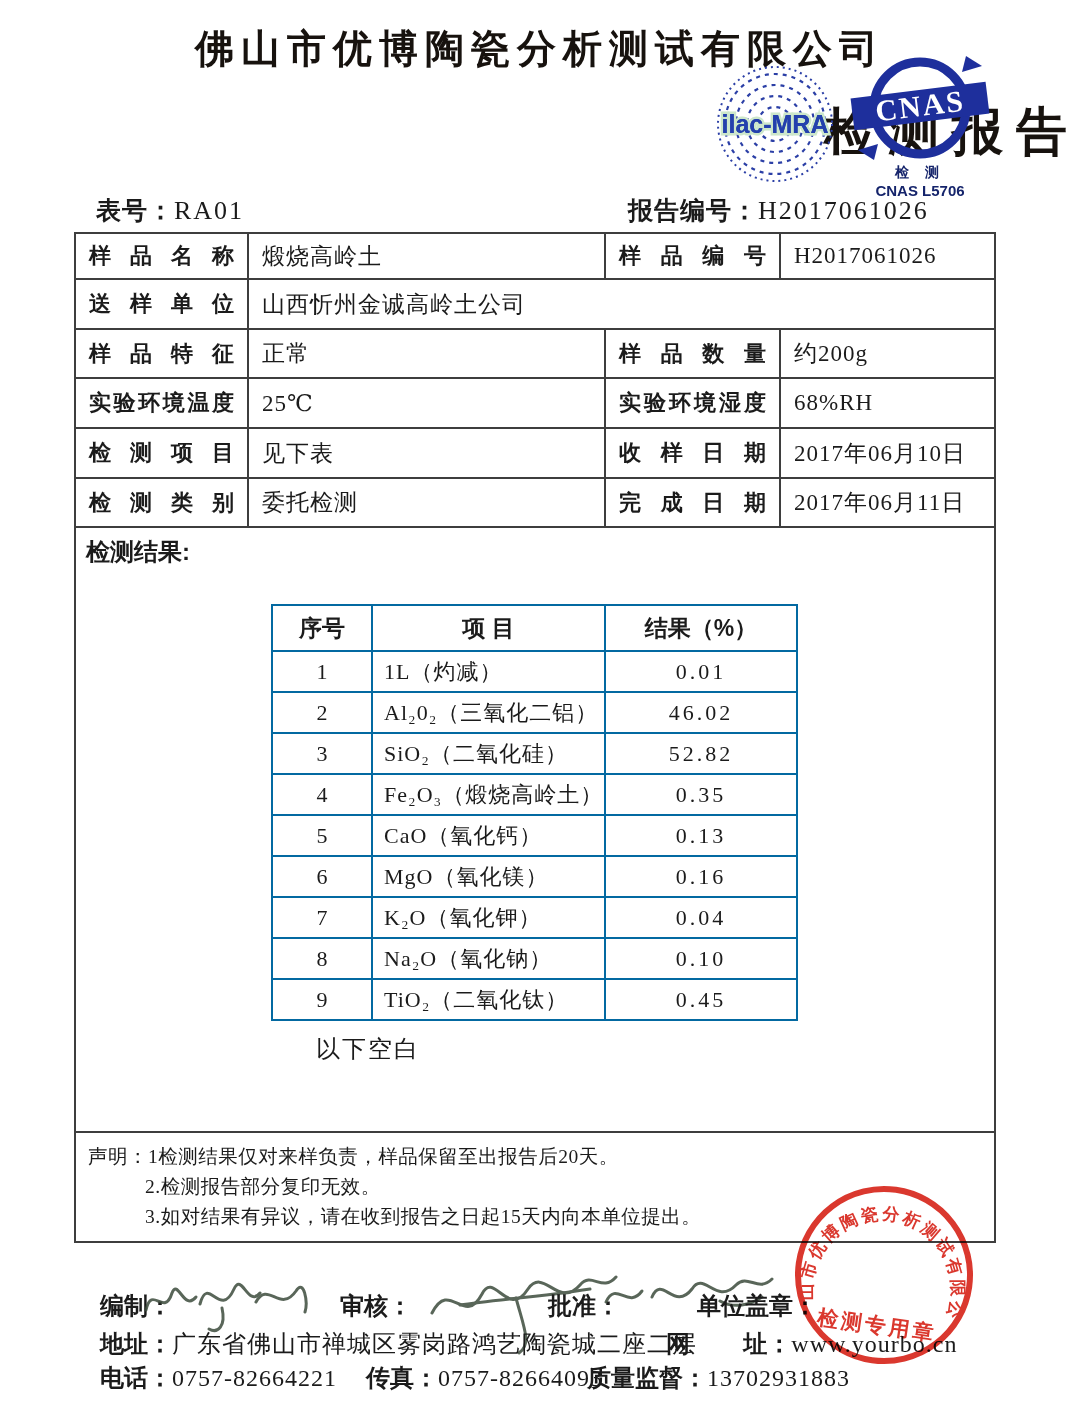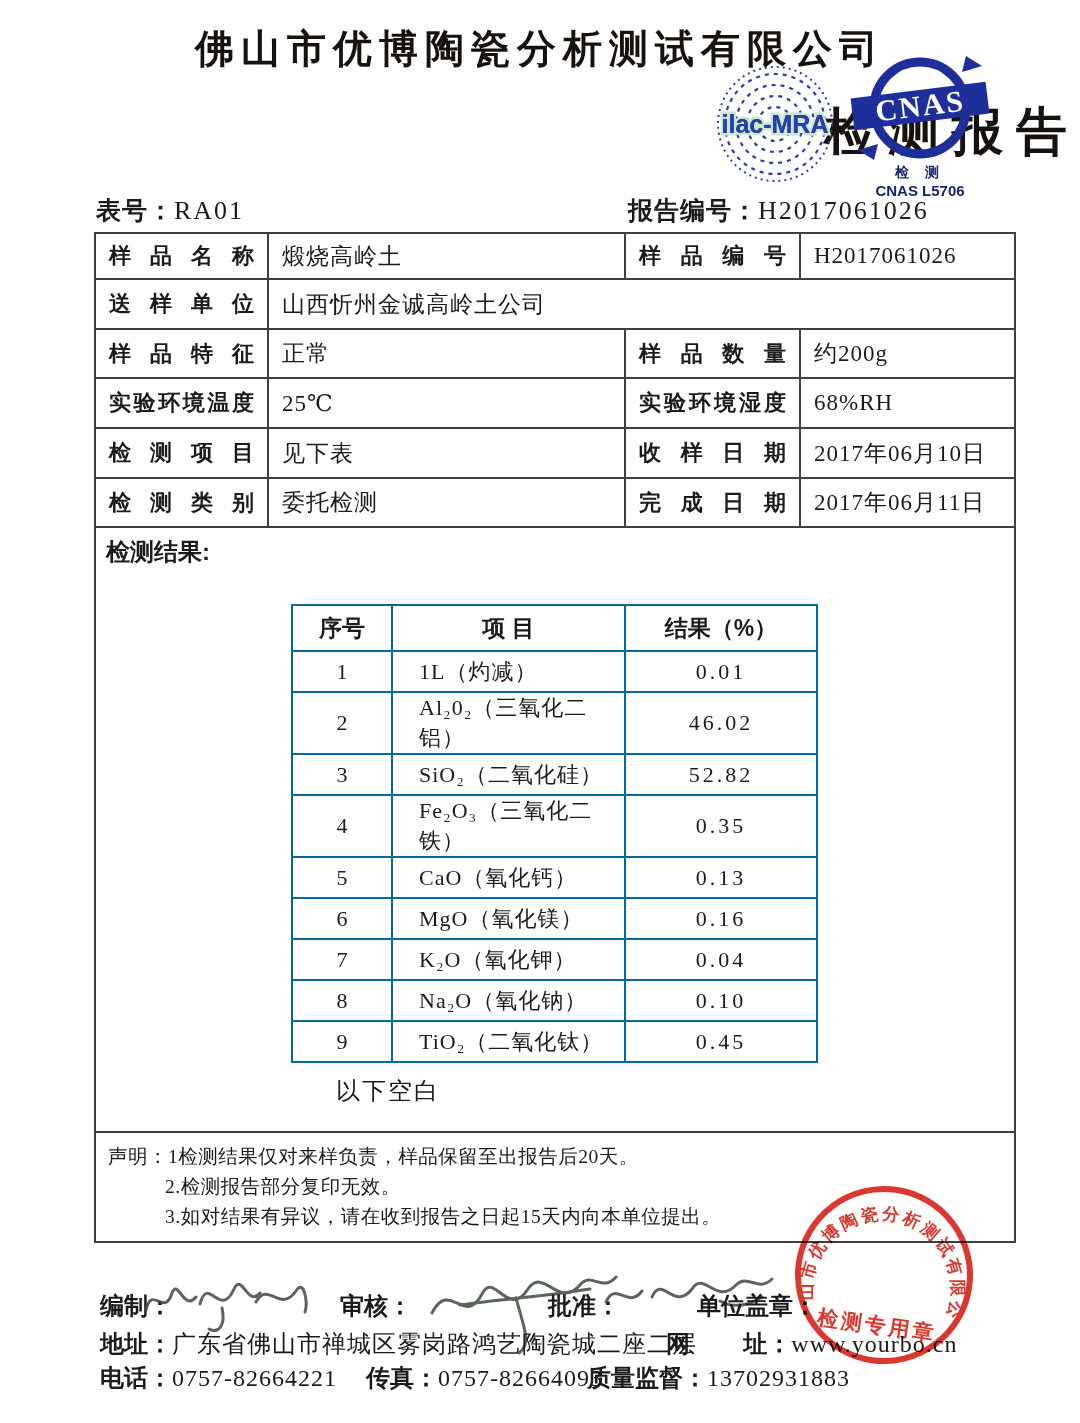--- a/index.html
+++ b/index.html
@@ -25,37 +25,37 @@
   .logo-ilac { position:absolute; left:712px; top:60px; }
   .logo-cnas { position:absolute; left:850px; top:50px; }
 
   .formno-row { position:absolute; top:194px; left:0; width:100%; font-size:26px; }
   .formno-left { position:absolute; left:96px; top:0; }
   .formno-right { position:absolute; left:628px; top:0; }
   .lblsp { font-size:25px; letter-spacing:1px; }
   .valsp { font-size:26px; letter-spacing:2px; }
 
   table.main {
-    position:absolute; left:94px; top:232px; width:920px;
+    position:absolute; left:74px; top:232px; width:920px;
     border-collapse:collapse; table-layout:fixed;
   }
   table.main td { border:2px solid #3e3e3e; overflow:hidden; }
   td.lbl { font-family:"Liberation Sans","DejaVu Sans",sans-serif; font-weight:bold; font-size:22px; }
   td.lbl .spread { padding:0 13px; text-align:justify; text-align-last:justify; }
   td.val { font-size:23px; padding-left:13px; letter-spacing:1px; }
   td.rescell { vertical-align:top; }
 
   .res-label { padding:8px 0 0 10px; font-family:"Liberation Sans","DejaVu Sans",sans-serif; font-weight:bold; font-size:24px; }
 
   table.inner {
     margin:36px 0 0 195px; width:525px; border-collapse:collapse; table-layout:fixed;
   }
   table.inner td { border:2px solid #0369a1; text-align:center; font-size:22px; }
   table.inner td.h { font-family:"Liberation Sans","DejaVu Sans",sans-serif; font-weight:bold; font-size:23px; }
-  table.inner td.item { text-align:left; padding-left:26px; letter-spacing:1px; }
+  table.inner td.item { text-align:left; padding-left:11px; letter-spacing:1px; }
   table.inner td.num { letter-spacing:3px; }
   .below-blank { margin:12px 0 0 240px; font-size:24px; letter-spacing:2px; }
 
   td.statement { padding:9px 12px; font-size:19.5px; line-height:30px; vertical-align:top; letter-spacing:0.5px; }
   .stmt-indent { margin-left:57px; }
 
   .footer-item { position:absolute; white-space:nowrap; }
   .f-lbl { font-family:"Liberation Sans","DejaVu Sans",sans-serif; font-weight:bold; font-size:24px; }
   .f-val { font-size:24px; letter-spacing:1px; }
 
@@ -198,21 +198,21 @@
             <td class="item">Al₂0₂（三氧化二铝）</td>
             <td class="num">46.02</td>
           </tr>
           <tr style="height:41px">
             <td>3</td>
             <td class="item">SiO₂（二氧化硅）</td>
             <td class="num">52.82</td>
           </tr>
           <tr style="height:41px">
             <td>4</td>
-            <td class="item">Fe₂O₃（三氧化二铁）</td>
+            <td class="item">Fe₂O₃（煅烧高岭土）</td>
             <td class="num">0.35</td>
           </tr>
           <tr style="height:41px">
             <td>5</td>
             <td class="item">CaO（氧化钙）</td>
             <td class="num">0.13</td>
           </tr>
           <tr style="height:41px">
             <td>6</td>
             <td class="item">MgO（氧化镁）</td>

